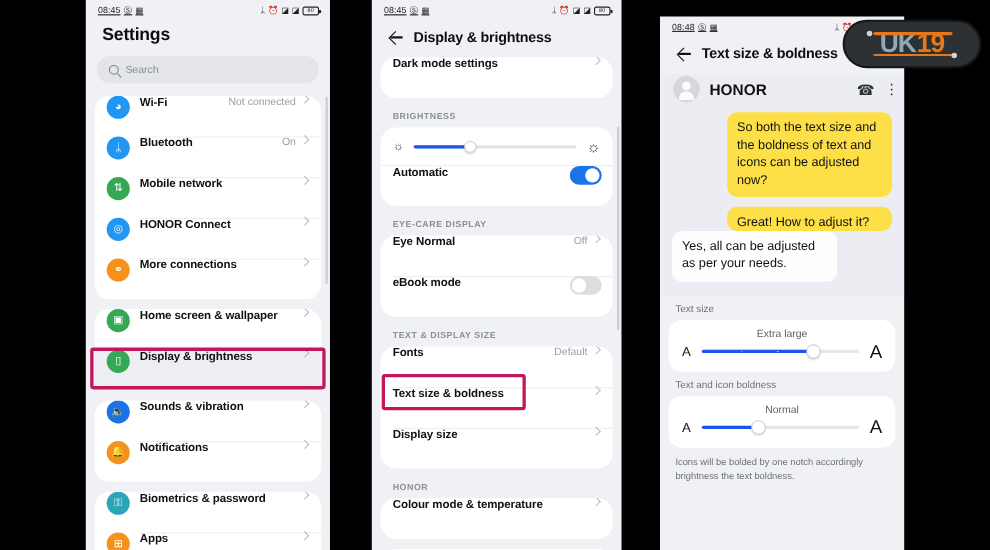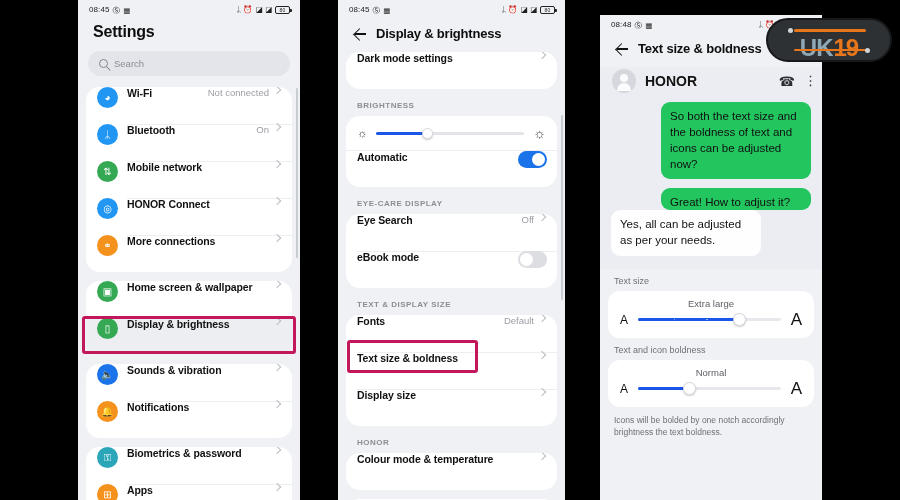--- a/index.html
+++ b/index.html
@@ -18,21 +18,21 @@
   #phone1 { left: 78px; width: 222px; }
   #phone2 { left: 338px; width: 227px; }
   #phone3 { left: 600px; width: 222px; margin-top: 15px; }
 
   
   .statusbar {
     height: 19px; display: flex; align-items: center;
     justify-content: space-between; padding: 0 10px 0 11px;
     font-size: 8px; color: #1b1b1b; letter-spacing: .1px;
   }
-  .sb-left { display: flex; align-items: flex-end; gap: 3px; }
+  .sb-left { display: flex; align-items: center; gap: 3px; text-decoration: underline; }
   .sb-right { display: flex; align-items: center; gap: 2.5px; }
   .sb-ico { font-size: 7.5px; line-height: 1; color: #202020; }
   .batt {
     width: 15px; height: 8px; border: 1px solid #222; border-radius: 2px;
     position: relative; display: inline-block;
     font-size: 5px; color: #222; text-align: center; line-height: 6px;
   }
   .batt::after {
     content: ""; position: absolute; right: -2.5px; top: 2px;
     width: 1.5px; height: 3px; background: #222; border-radius: 0 1px 1px 0;
@@ -147,21 +147,21 @@
     border-radius: 7px 7px 0 0; background: #fafbfc;
   }
   .contact { font-size: 14px; font-weight: 700; color: #111; flex: 1 1 auto; }
   .phone-ico { font-size: 13px; color: #2b2e33; }
   .dots-ico { font-size: 13px; color: #2b2e33; letter-spacing: 0; line-height: .6; width: 6px; text-align: center; }
   .bubbles { padding: 0 11px; }
   .bub {
     max-width: 150px; border-radius: 9px; padding: 7px 9px;
     font-size: 11.5px; line-height: 1.38; color: #111; margin-bottom: 9px;
   }
-  .bub.me { background: #22c55e; margin-left: auto; }
+  .bub.me { background: #fde047; margin-left: auto; }
   .bub.them { background: #fefefe; margin-right: auto; }
   .bub.clip { margin-bottom: 0; max-height: 22px; overflow: hidden; }
 
   
   .sec-label { font-size: 9px; color: #6d7077; padding: 7px 0 5px 14px; }
   .ts-card { background: #fff; border-radius: 12px; margin: 0 8px; padding: 4px 0 7px 0; }
   .ts-val { text-align: center; font-size: 9.5px; color: #5d6066; padding: 3px 0 1px 0; }
   .ts-row { display: flex; align-items: center; padding: 1px 12px 3px 12px; gap: 10px; }
   .ts-a-s { font-size: 12px; color: #111; font-weight: 400; flex: 0 0 auto; }
   .ts-a-l { font-size: 17px; color: #111; font-weight: 400; flex: 0 0 auto; line-height: 1; }
@@ -176,21 +176,21 @@
 
   
   .sbar {
     position: absolute; right: 2px; width: 2px; border-radius: 2px; background: #c9ccd2;
   }
 
   
   .wm {
     position: absolute; left: 766px; top: 18px; width: 126px; height: 44px;
     border-radius: 22px; background: #2e3133; border: 2px solid #16181a;
-    display: flex; align-items: flex-end; justify-content: center; gap: 1px;
+    display: flex; align-items: center; justify-content: center; gap: 1px;
     overflow: hidden;
   }
   .wm-uk { font-size: 24px; font-weight: 700; color: #8fa8b6; letter-spacing: -1px; line-height: 1; }
   .wm-19 { font-size: 24px; font-weight: 700; color: #e8761b; letter-spacing: -1px; line-height: 1; }
   .wm-bar { position: absolute; height: 2.5px; background: #e8761b; border-radius: 2px; }
   .wm-bar.top { top: 9px; left: 26px; width: 72px; }
   .wm-bar.bot { bottom: 9px; left: 26px; width: 72px; }
   .wm-dot { position: absolute; width: 5px; height: 5px; border-radius: 50%; background: #cfd6da; }
   .wm-dot.tl { top: 7.5px; left: 20px; }
   .wm-dot.br { bottom: 7.5px; right: 20px; }
@@ -340,21 +340,21 @@
       </div>
       <div class="row noicon" style="border-top:1px solid #eceef1">
         <span class="row-label">Automatic</span>
         <span class="tgl on"></span>
       </div>
     </div>
 
     <div class="grp-label">EYE-CARE DISPLAY</div>
     <div class="card">
       <div class="row noicon">
-        <span class="row-label">Eye Search</span>
+        <span class="row-label">Eye Normal</span>
         <span class="row-value">Off</span>
         <span class="chev"></span>
       </div>
       <div class="row noicon">
         <span class="row-label">eBook mode</span>
         <span class="tgl off"></span>
       </div>
     </div>
 
     <div class="grp-label">TEXT &amp; DISPLAY SIZE</div>

